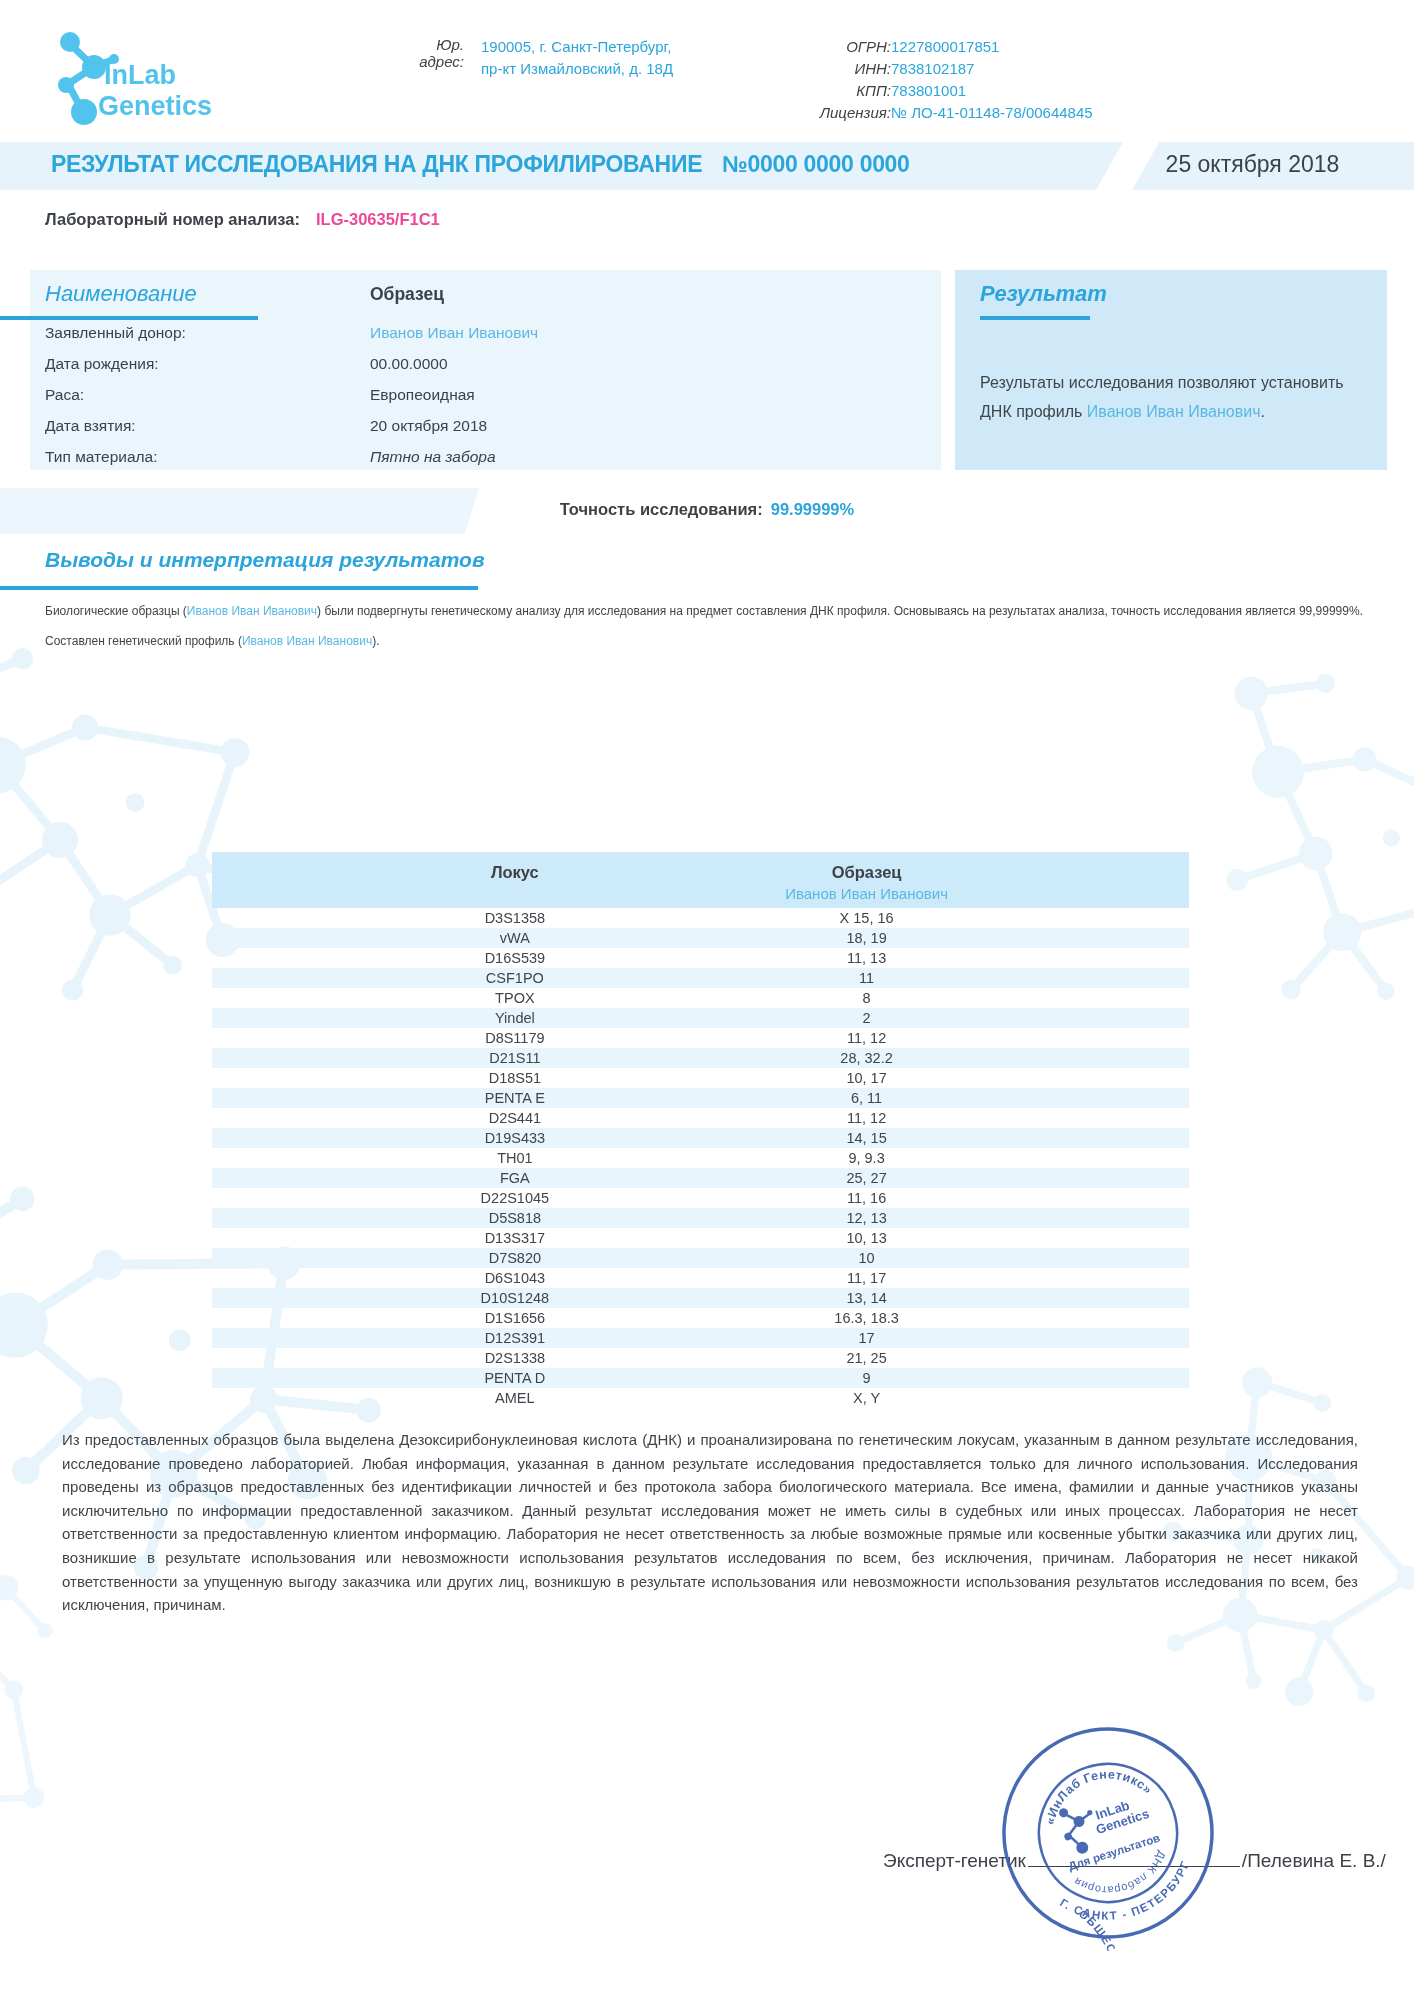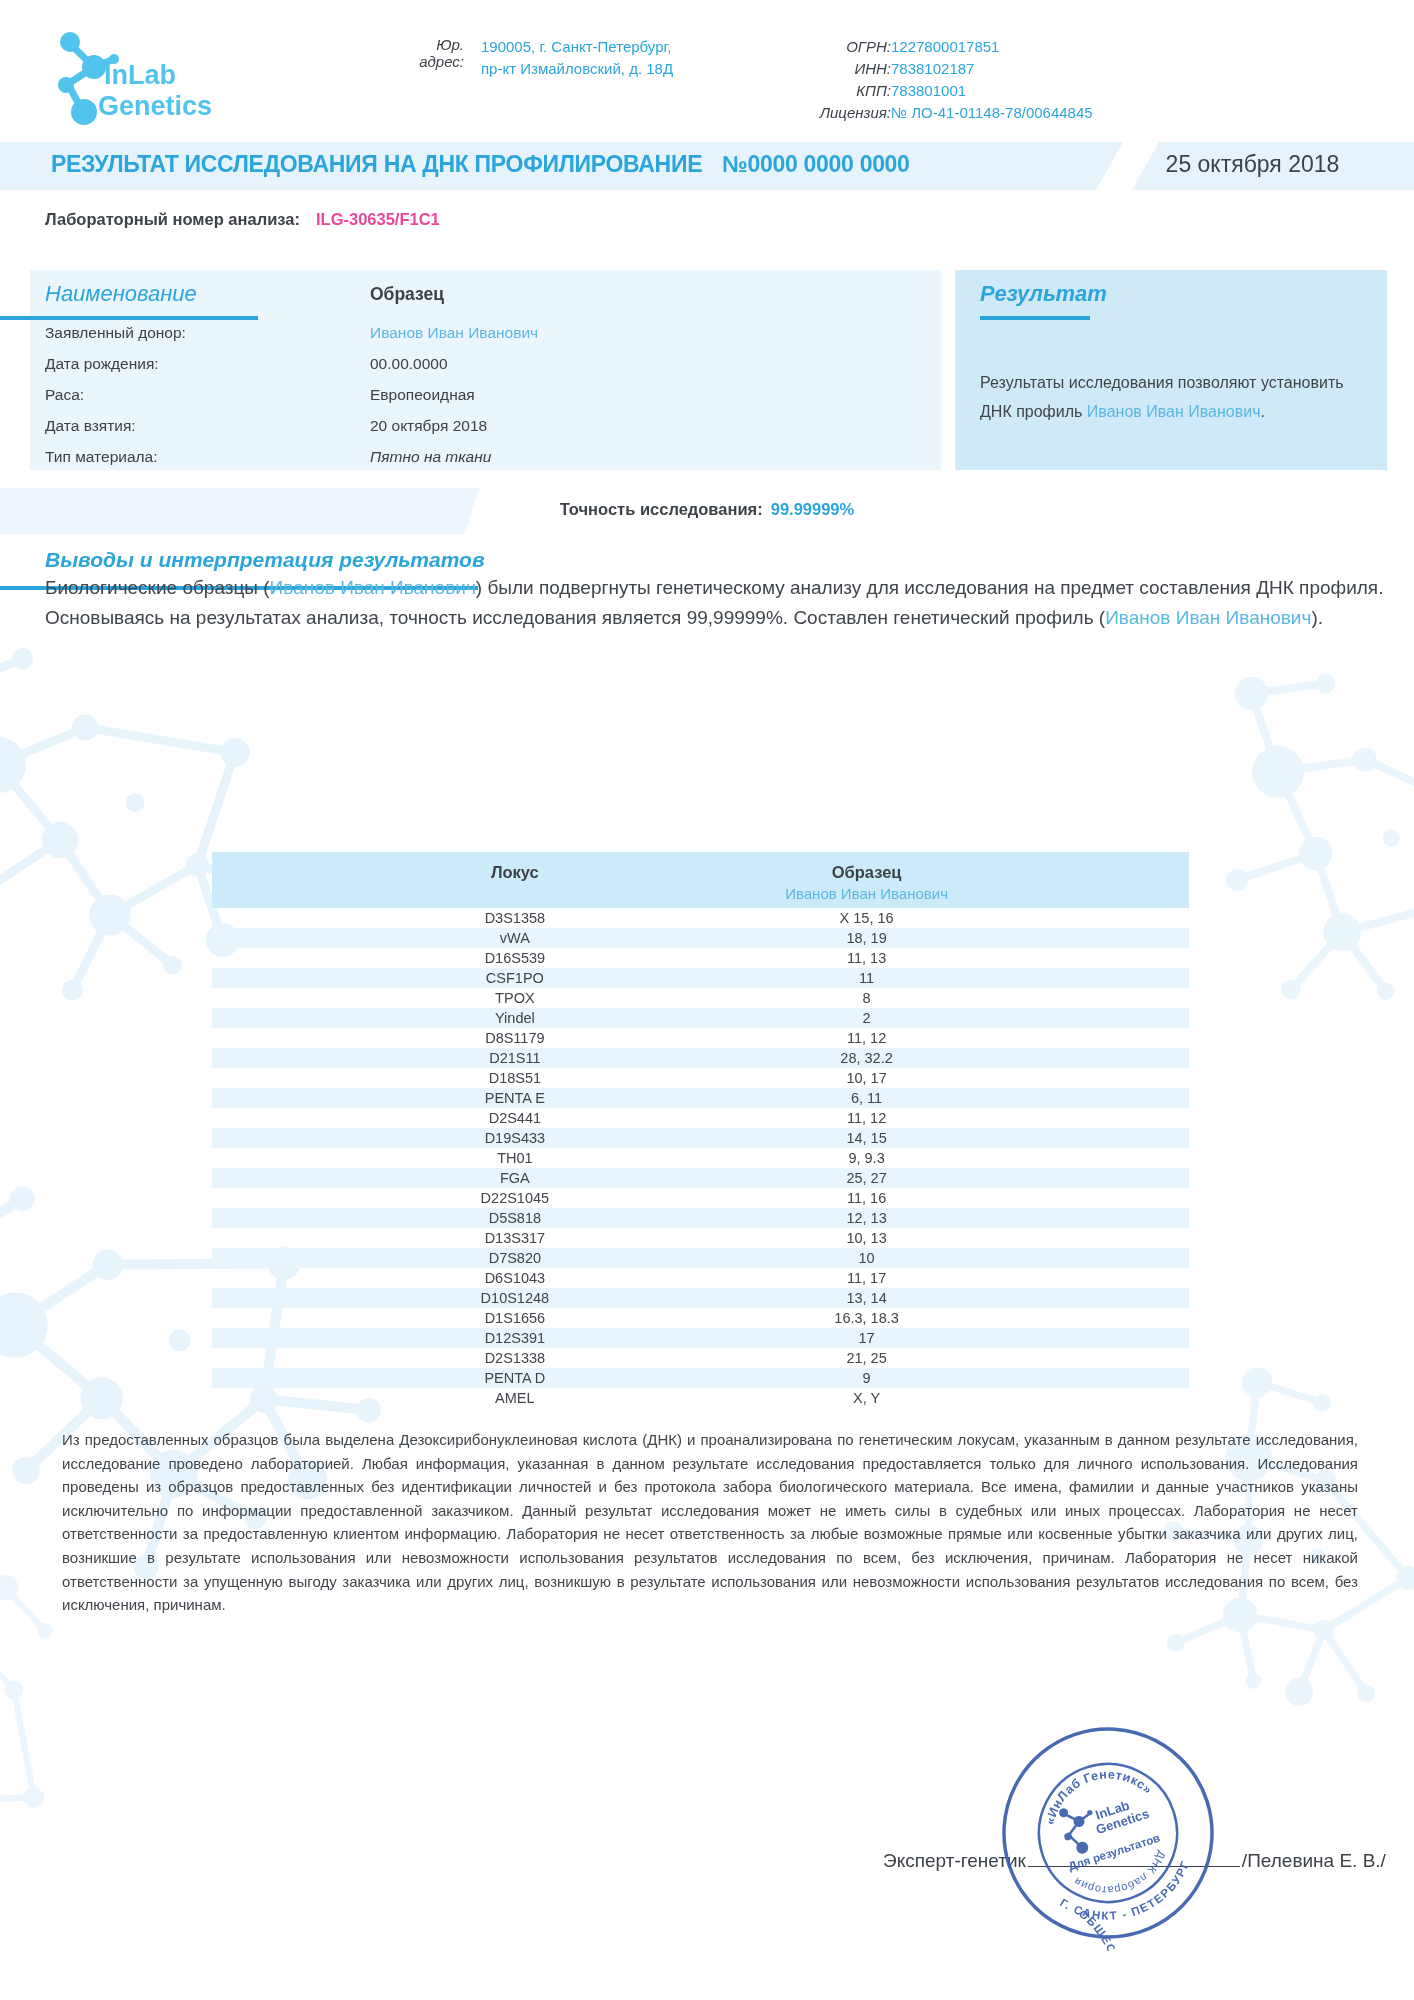--- a/index.html
+++ b/index.html
@@ -60,21 +60,21 @@
   .acc-band { position:absolute; left:0; top:488px; width:479px; height:46px; background:#edf6fc;
     clip-path:polygon(0 0, 100% 0, 97% 100%, 0 100%); }
   .accuracy { position:absolute; left:0; top:500px; width:1414px; text-align:center;
     font-size:16.5px; font-weight:bold; color:#3c4248; }
   .accuracy .acc-value { color:#2ba5dc; margin-left:8px; }
 
   
   .concl-heading { position:absolute; left:45px; top:548px; font-size:21px; font-weight:bold;
     font-style:italic; color:#2ba5dc; }
   .concl-underline { position:absolute; left:0; top:586px; width:478px; height:4px; background:#2ba5dc; }
-  .concl-text { position:absolute; left:45px; top:573px; width:1350px; font-size:19px;
+  .concl-text { position:absolute; left:45px; top:596px; width:1350px; font-size:12px;
     line-height:30px; color:#3f454b; }
 
   
   .dna-table { position:absolute; left:212px; top:852px; width:977px; }
   .thead { position:relative; height:56px; background:#cdeafa; }
   .th-locus { position:absolute; left:31%; top:11px; transform:translateX(-50%);
     font-size:16.5px; font-weight:bold; color:#3c4248; white-space:nowrap; }
   .th-sample { position:absolute; left:67%; top:11px; transform:translateX(-50%);
     font-size:16.5px; font-weight:bold; color:#3c4248; white-space:nowrap; }
   .th-sub { position:absolute; left:67%; top:33px; transform:translateX(-50%);
@@ -217,21 +217,21 @@
       <span class="info-value">Европеоидная</span>
     </div>
 
     <div class="info-row">
       <span class="info-label">Дата взятия:</span>
       <span class="info-value">20 октября 2018</span>
     </div>
 
     <div class="info-row">
       <span class="info-label">Тип материала:</span>
-      <span class="info-value italic">Пятно на ткани</span>
+      <span class="info-value italic">Пятно на забора</span>
     </div>
   </div>
 
   <div class="right-heading">Результат</div>
   <div class="right-underline"></div>
   <div class="result-text">
     <span>Результаты исследования позволяют установить ДНК профиль </span><span class="name-link">Иванов Иван Иванович</span><span>.</span>
   </div>
 
   <div class="acc-band"></div>

